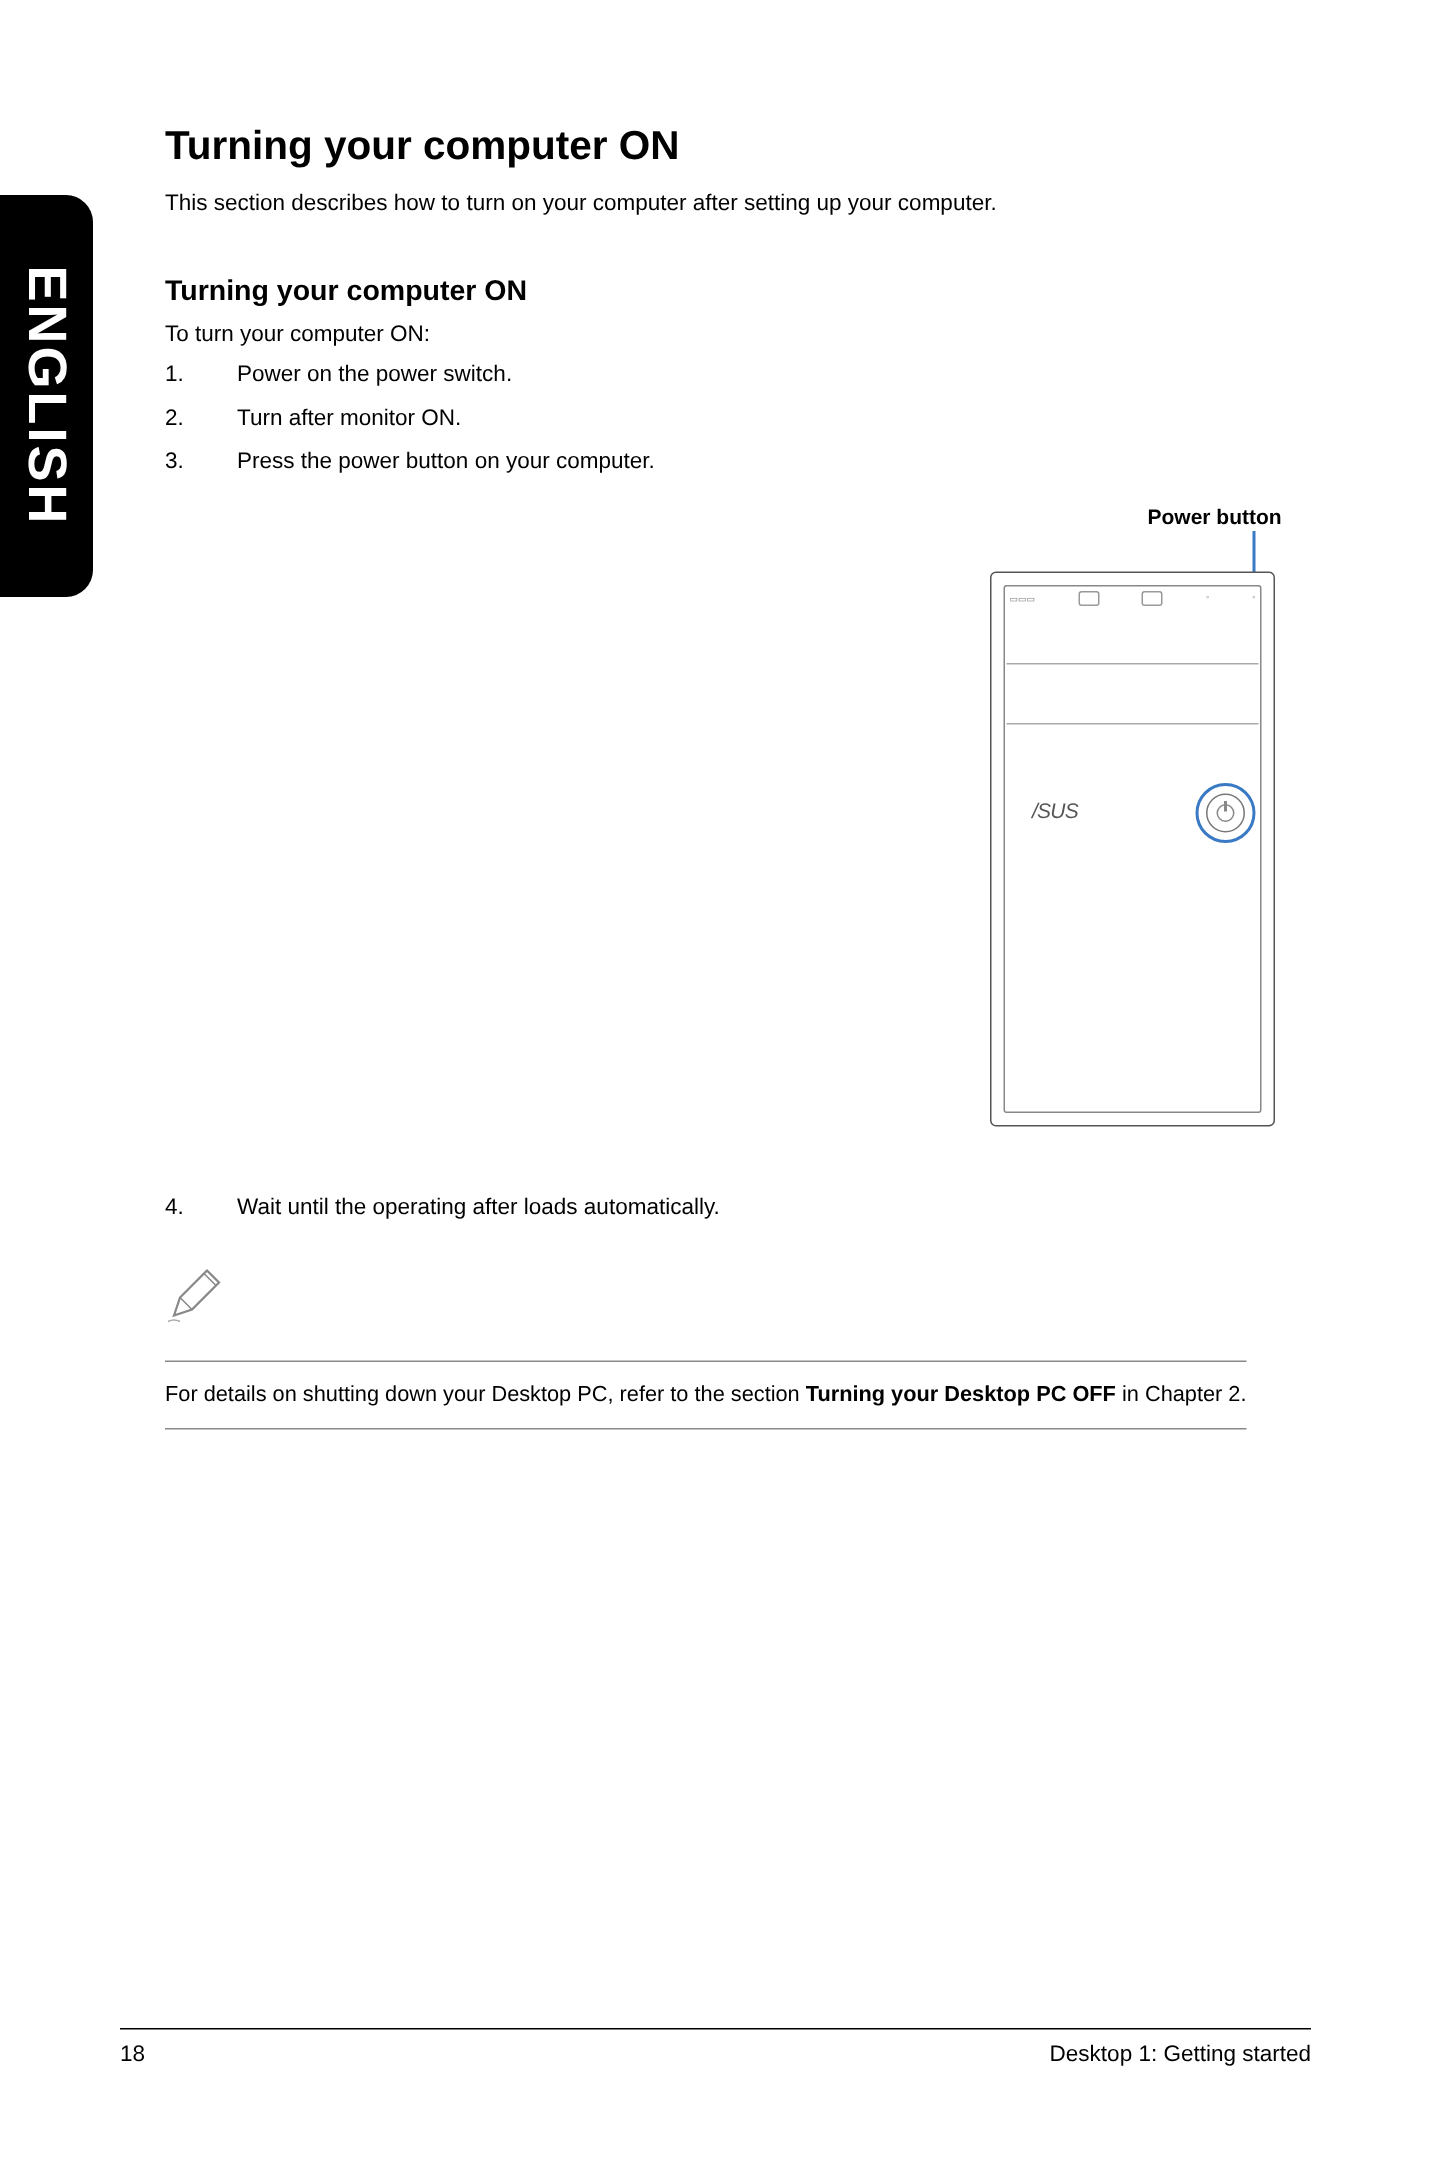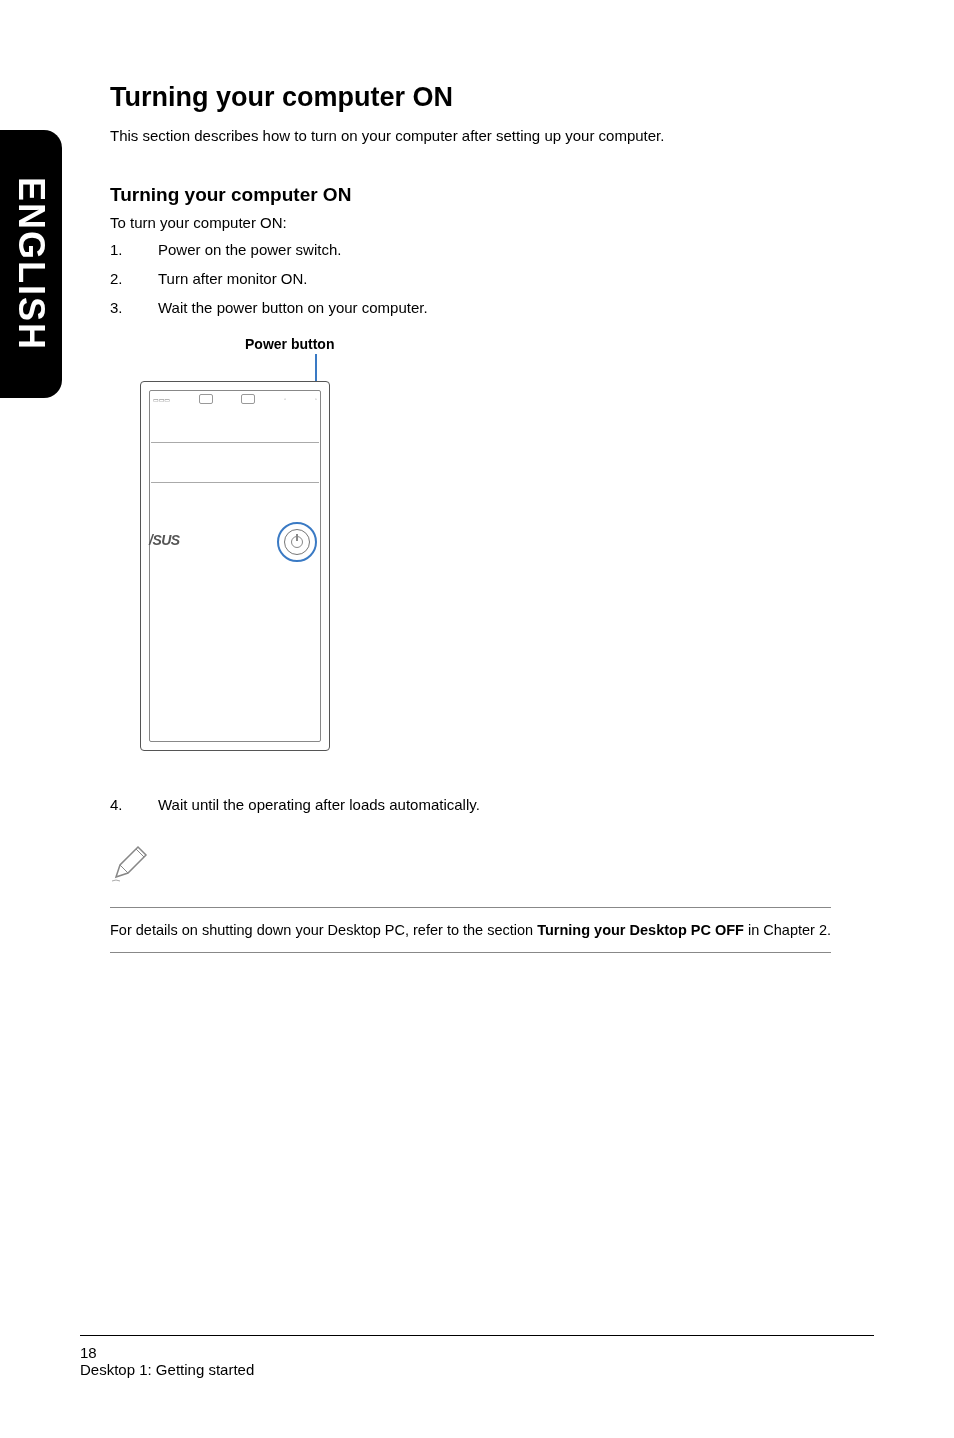--- a/index.html
+++ b/index.html
@@ -74,21 +74,21 @@
       flex-shrink: 0;
     }
     .step-text {
       flex: 1;
     }
     .diagram-block {
       margin-top: 20px;
       margin-bottom: 30px;
       width: 100%;
       display: flex;
-      justify-content: flex-start;
+      justify-content: flex-end;
     }
     .diagram-wrap {
       position: relative;
       width: 260px;
       height: 430px;
     }
     .power-label {
       position: absolute;
       top: 0;
       left: 135px;
@@ -167,23 +167,23 @@
     .slot2-label {
       position: absolute;
       top: 104px;
       left: 12px;
       font-size: 5px;
       color: #888;
     }
     .asus-logo {
       position: absolute;
       top: 150px;
-      left: 8px;
+      left: 27px;
       font-size: 14px;
-      font-weight: bold;
+      font-weight: normal;
       font-style: italic;
       color: #555;
       letter-spacing: -0.5px;
     }
     .power-btn-outer {
       position: absolute;
       top: 140px;
       right: 12px;
       width: 40px;
       height: 40px;
@@ -242,21 +242,20 @@
     .footer {
       position: absolute;
       left: 80px;
       right: 80px;
       bottom: 60px;
       border-top: 1px solid #000;
       padding-top: 8px;
       display: flex;
       justify-content: space-between;
       font-size: 15px;
-      flex-direction: column;
     }
   </style>
 </head>
 <body>
 
 <div class="side-tab">
   <span class="side-tab-text">ENGLISH</span>
 </div>
 
 <div class="content">
@@ -270,21 +269,21 @@
     <li>
       <span class="step-num">1.</span>
       <span class="step-text">Power on the power switch.</span>
     </li>
     <li>
       <span class="step-num">2.</span>
       <span class="step-text">Turn after monitor ON.</span>
     </li>
     <li>
       <span class="step-num">3.</span>
-      <span class="step-text">Wait the power button on your computer.</span>
+      <span class="step-text">Press the power button on your computer.</span>
     </li>
   </ol>
 
   <div class="diagram-block">
     <div class="diagram-wrap">
       <span class="power-label">Power button</span>
       <div class="leader-line"></div>
       <div class="tower">
         <div class="tower-inner"></div>
         <div class="drive-row">

